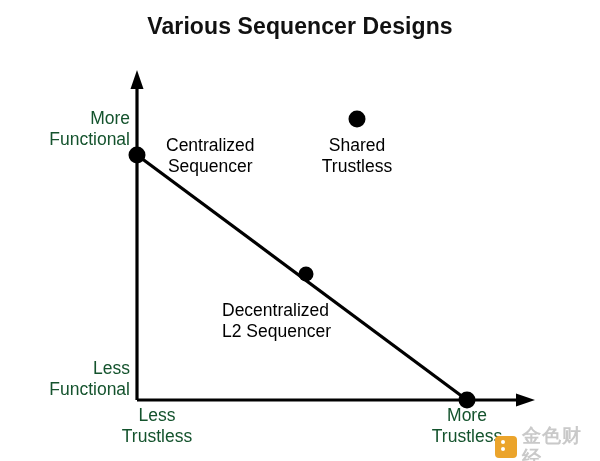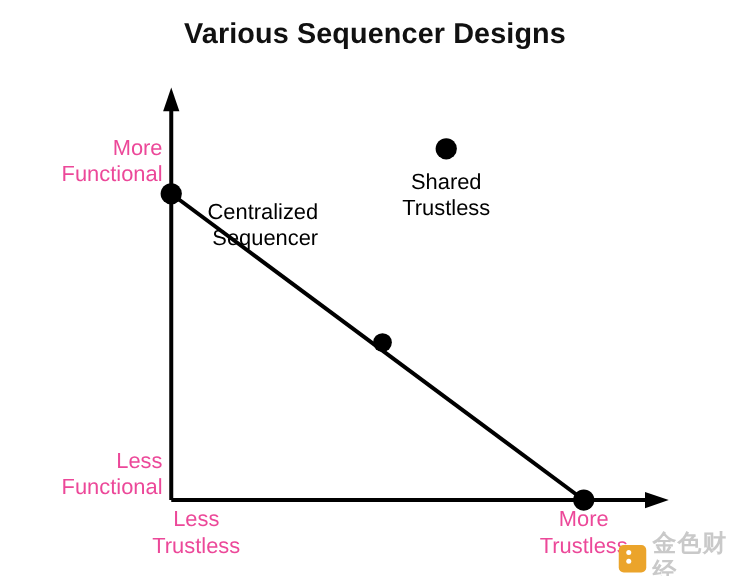--- a/index.html
+++ b/index.html
@@ -38,21 +38,21 @@
     position: absolute;
     font-size: 17.5px;
     line-height: 21px;
     color: #000000;
     white-space: pre-line;
   }
   .axis-label {
     position: absolute;
     font-size: 17.5px;
     line-height: 21px;
-    color: #ec4899;
+    color: #14532d;
     white-space: pre-line;
   }
   #label-more-functional {
     left: 18px;
     top: 108px;
     width: 112px;
     text-align: right;
   }
   #label-less-functional {
     left: 18px;
@@ -68,22 +68,21 @@
   }
   #label-more-trustless {
     left: 407px;
     top: 405px;
     width: 120px;
     text-align: center;
   }
   #label-centralized {
     left: 166px;
     top: 135px;
-    text-align: right;
-    margin-top: 24px;
+    text-align: center;
   }
   #label-shared {
     left: 297px;
     top: 135px;
     width: 120px;
     text-align: center;
   }
   #label-decentralized {
     left: 222px;
     top: 300px;
@@ -167,20 +166,22 @@
 
   <div class="axis-label" id="label-more-trustless">More
 Trustless</div>
 
   <div class="plot-label" id="label-centralized">Centralized
 Sequencer</div>
 
   <div class="plot-label" id="label-shared">Shared
 Trustless</div>
 
+  <div class="plot-label" id="label-decentralized">Decentralized
+L2 Sequencer</div>
 
 
   <div id="watermark">
     <div id="watermark-logo"></div>
     <div id="watermark-text">金色财经</div>
   </div>
 
 </div>
 
 </body></html>

